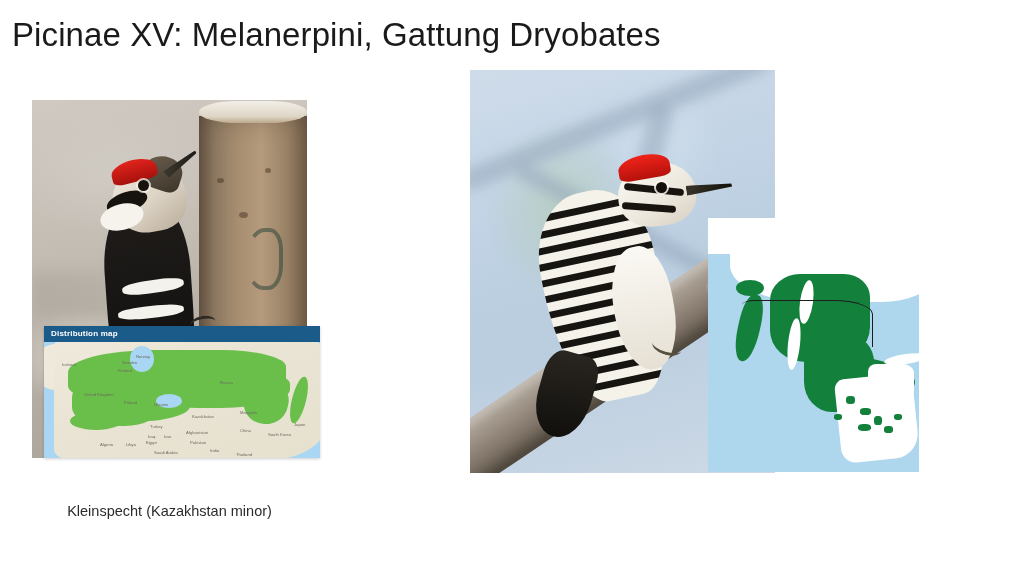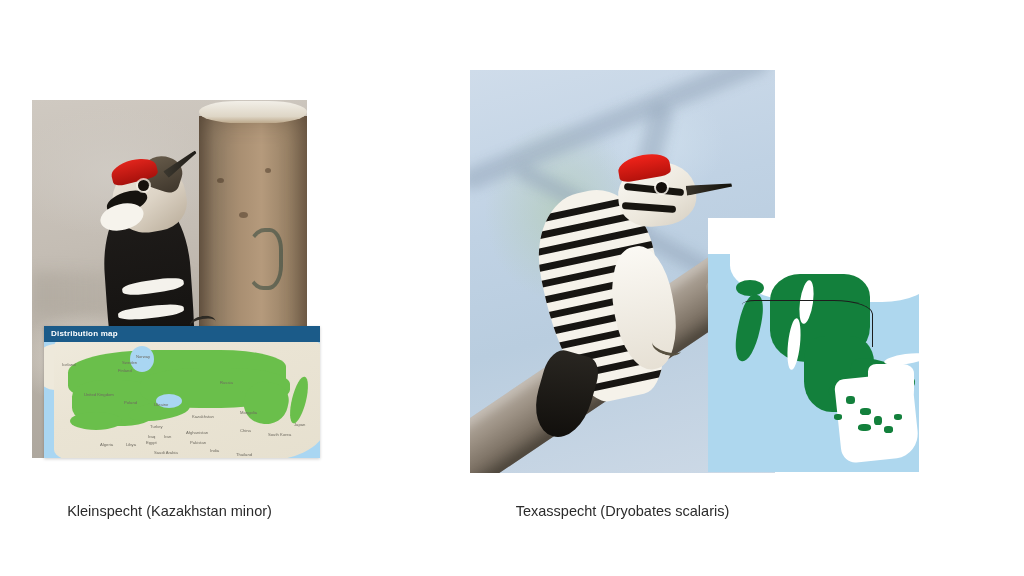--- a/index.html
+++ b/index.html
@@ -262,20 +262,21 @@
   .mx-cuba{
     position:absolute;left:176px;top:136px;width:44px;height:10px;
     background:#fff;border-radius:50%;transform:rotate(-8deg);
   }
 </style>
 </head>
 <body>
 
 <div class="slide">
 
+  <div class="slide-title">Picinae XV: Melanerpini, Gattung Dryobates</div>
 
   <div class="figure" id="photo-left">
     <div class="lsw-bg"></div>
 
     <div class="post">
       <div class="post-speck" style="left:18px;top:62px;width:7px;height:5px;"></div>
       <div class="post-speck" style="left:40px;top:96px;width:9px;height:6px;"></div>
       <div class="post-speck" style="left:66px;top:52px;width:6px;height:5px;"></div>
       <div class="post-speck" style="left:28px;top:230px;width:11px;height:6px;"></div>
       <div class="post-speck" style="left:62px;top:280px;width:8px;height:5px;"></div>
@@ -404,15 +405,14 @@
     <div class="mx-dot" style="left:152px;top:190px;width:11px;height:7px;"></div>
     <div class="mx-dot" style="left:166px;top:198px;width:8px;height:9px;"></div>
     <div class="mx-dot" style="left:150px;top:206px;width:13px;height:7px;"></div>
     <div class="mx-dot" style="left:176px;top:208px;width:9px;height:7px;"></div>
     <div class="mx-dot" style="left:186px;top:196px;width:8px;height:6px;"></div>
     <div class="mx-dot" style="left:126px;top:196px;width:8px;height:6px;"></div>
 
     <div class="mx-border"></div>
   </div>
 
-  <div class="caption" style="left:470px;top:503px;width:305px;">Texasspecht (Dryobates scalaris)</div>
 
 </div>
 
 </body></html>

